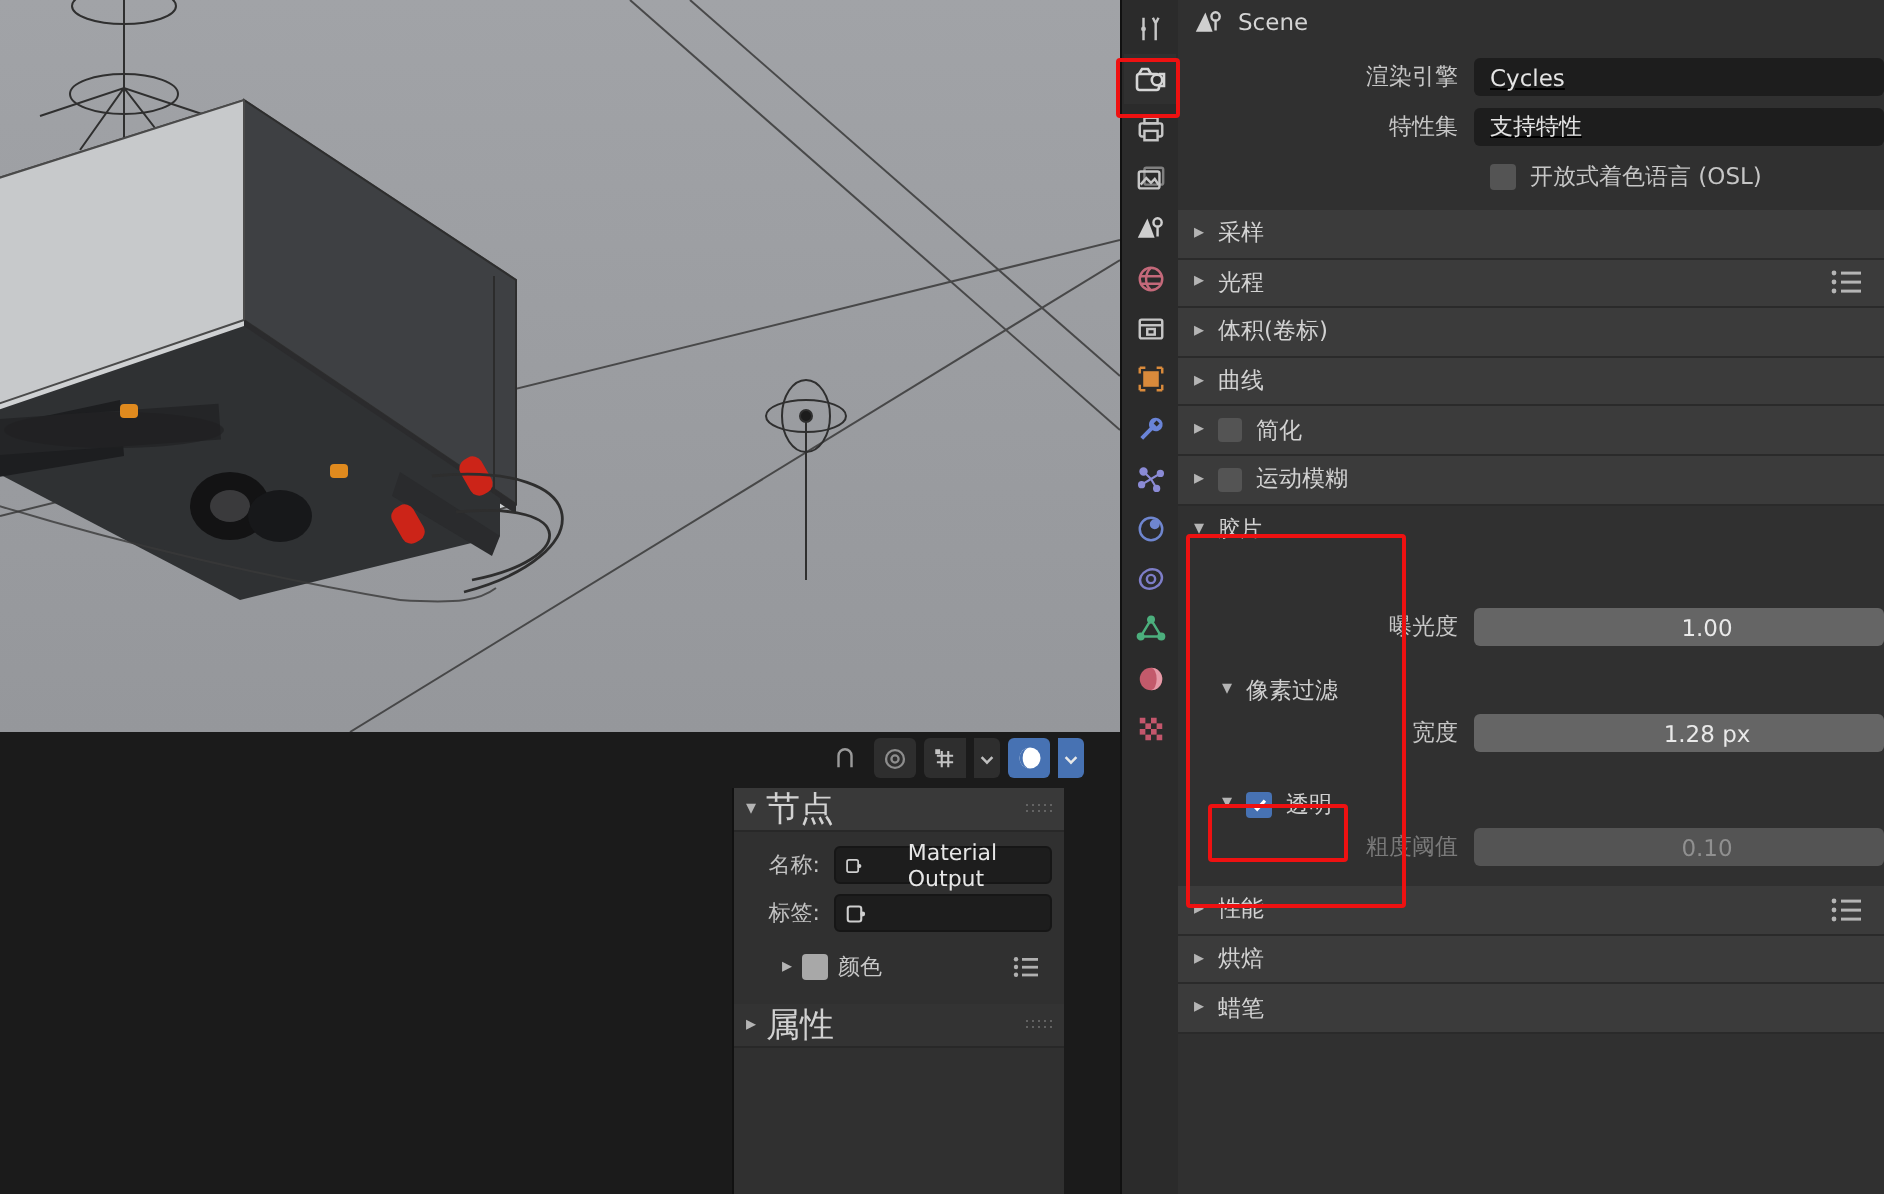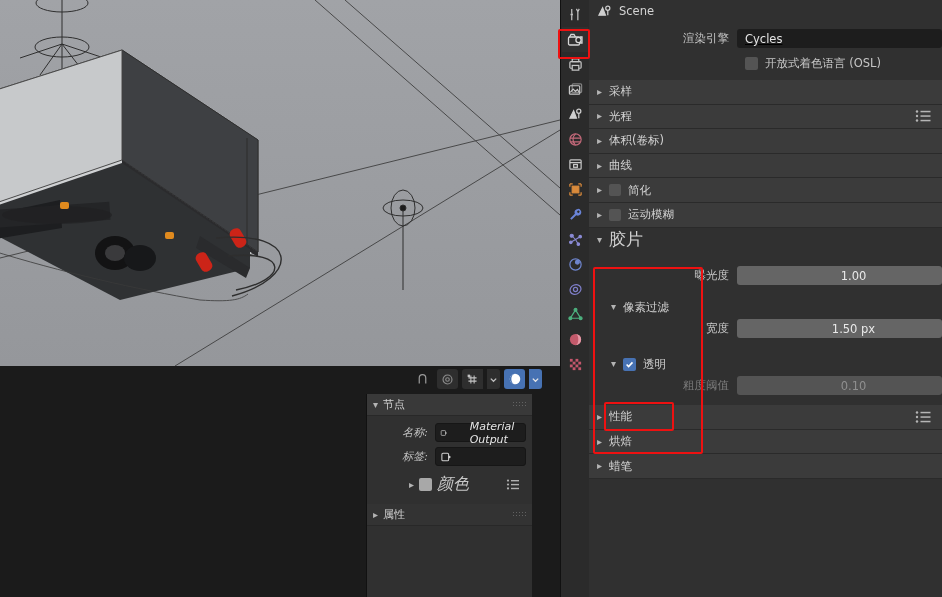--- a/index.html
+++ b/index.html
@@ -43,40 +43,40 @@
   
   #npanel {
     position: absolute; left: 366px; top: 28px; width: 166px; height: 203px;
     background: #303030; border-left: 1px solid #111;
   }
   .np-header {
     height: 22px; background: #393939; display: flex; align-items: center;
     padding-left: 6px; gap: 5px; border-bottom: 1px solid #282828;
   }
   .np-header.sub { background: #333333; }
-  .np-title { color: #d2d2d2; font-size: 11px; }
+  .np-title { color: #d2d2d2; font-size: 17px; }
   .grip {
     margin-left: auto; margin-right: 6px; width: 14px; height: 7px;
     background-image: radial-gradient(#6d6d6d 35%, transparent 36%);
     background-size: 3px 3px; opacity: .8;
   }
-  .np-body { padding: 7px 6px 0 24px; font-style: italic; }
+  .np-body { padding: 7px 6px 0 6px; }
   .np-row { display: flex; align-items: center; margin-bottom: 5px; }
   .np-label { width: 44px; text-align: right; color: #c2c2c2; font-size: 11px; padding-right: 7px; }
   .np-field {
     flex: 1; height: 19px; background: #1d1d1d; border-radius: 3px;
     display: flex; align-items: center; padding-left: 4px; gap: 22px;
     border: 1px solid #161616;
   }
   .np-field .val { color: #e6e6e6; font-size: 11px; }
   .np-sub {
     display: flex; align-items: center; gap: 5px; padding: 3px 0 3px 18px;
   }
   .sw { width: 13px; height: 13px; background: #a8a8a8; border-radius: 2px; }
-  .np-sub .txt { color: #c8c8c8; font-size: 16px; }
+  .np-sub .txt { color: #c8c8c8; font-size: 11px; }
   .dots-list { margin-left: auto; margin-right: 6px; }
 
   
   #props {
     position: absolute; left: 560px; top: 0; width: 382px; height: 597px;
     background: #303030; border-left: 1px solid #111;
   }
   #prop-tabcol {
     position: absolute; left: 0; top: 0; width: 28px; height: 597px;
     background: #2b2b2b;
@@ -129,21 +129,21 @@
   .panel-hdr .pcheck { width: 12px; height: 12px; background: #545454; border-radius: 2px; }
   .tri { color: #b4b4b4; font-size: 10px; line-height: 1; display:inline-block; }
   .dots-btn {
     position: absolute; right: 10px; top: 50%; transform: translateY(-50%);
     display: flex; align-items: center; gap: 2px;
   }
 
   
   .open-panel { background: #303030; }
   .open-hdr { height: 24.6px; display: flex; align-items: center; padding-left: 8px; gap: 7px; }
-  .open-hdr .ptitle { color: #d2d2d2; font-size: 17px; }
+  .open-hdr .ptitle { color: #d2d2d2; font-size: 11px; }
   .sub-hdr { height: 22px; display: flex; align-items: center; padding-left: 22px; gap: 7px; }
   .sub-hdr .ptitle { color: #cfcfcf; font-size: 11.5px; }
 
   
   .redbox { position: absolute; border: 2px solid #ee1111; border-radius: 2px; pointer-events: none; }
 </style>
 </head>
 <body>
 
 <div id="app">
@@ -452,20 +452,26 @@
         <span class="bc-text">Scene</span>
       </div>
 
       <div style="padding-top:6px">
         <div class="prop-row">
           <span class="prop-label">渲染引擎</span>
           <div class="prop-value drop">
             <span class="t">Cycles</span>
           </div>
         </div>
+        <div class="prop-row">
+          <span class="prop-label">特性集</span>
+          <div class="prop-value drop">
+            <span class="t">支持特性</span>
+          </div>
+        </div>
         <div class="check-row">
           <span class="spacer"></span>
           <span class="cbox"></span>
           <span class="ctext">开放式着色语言 (OSL)</span>
         </div>
       </div>
 
       <div style="margin-top:6px">
 
         <div class="panel-hdr">
@@ -510,37 +516,37 @@
           <span class="ptitle">运动模糊</span>
         </div>
       </div>
 
       <div class="open-panel">
         <div class="open-hdr">
           <span class="tri">▾</span>
           <span class="ptitle">胶片</span>
         </div>
 
-        <div class="prop-row" style="margin-top:13px">
+        <div class="prop-row" style="margin-top:26px">
           <span class="prop-label">曝光度</span>
           <div class="prop-value slider">
             <span class="t">1.00</span>
           </div>
         </div>
 
         <div class="sub-hdr" style="margin-top:10px">
           <span class="tri">▾</span>
           <span class="ptitle">像素过滤</span>
         </div>
 
 
         <div class="prop-row">
           <span class="prop-label">宽度</span>
           <div class="prop-value slider">
-            <span class="t">1.50 px</span>
+            <span class="t">1.28 px</span>
           </div>
         </div>
 
         <div class="sub-hdr" style="margin-top:14px">
           <span class="tri">▾</span>
           <span class="cbox on" style="margin-left:0">
             <svg width="9" height="9" viewBox="0 0 10 10" fill="none" stroke="#ffffff" stroke-width="1.8">
               <path d="M1.8 5 L4 7.3 L8.3 2.6"></path>
             </svg>
           </span>

